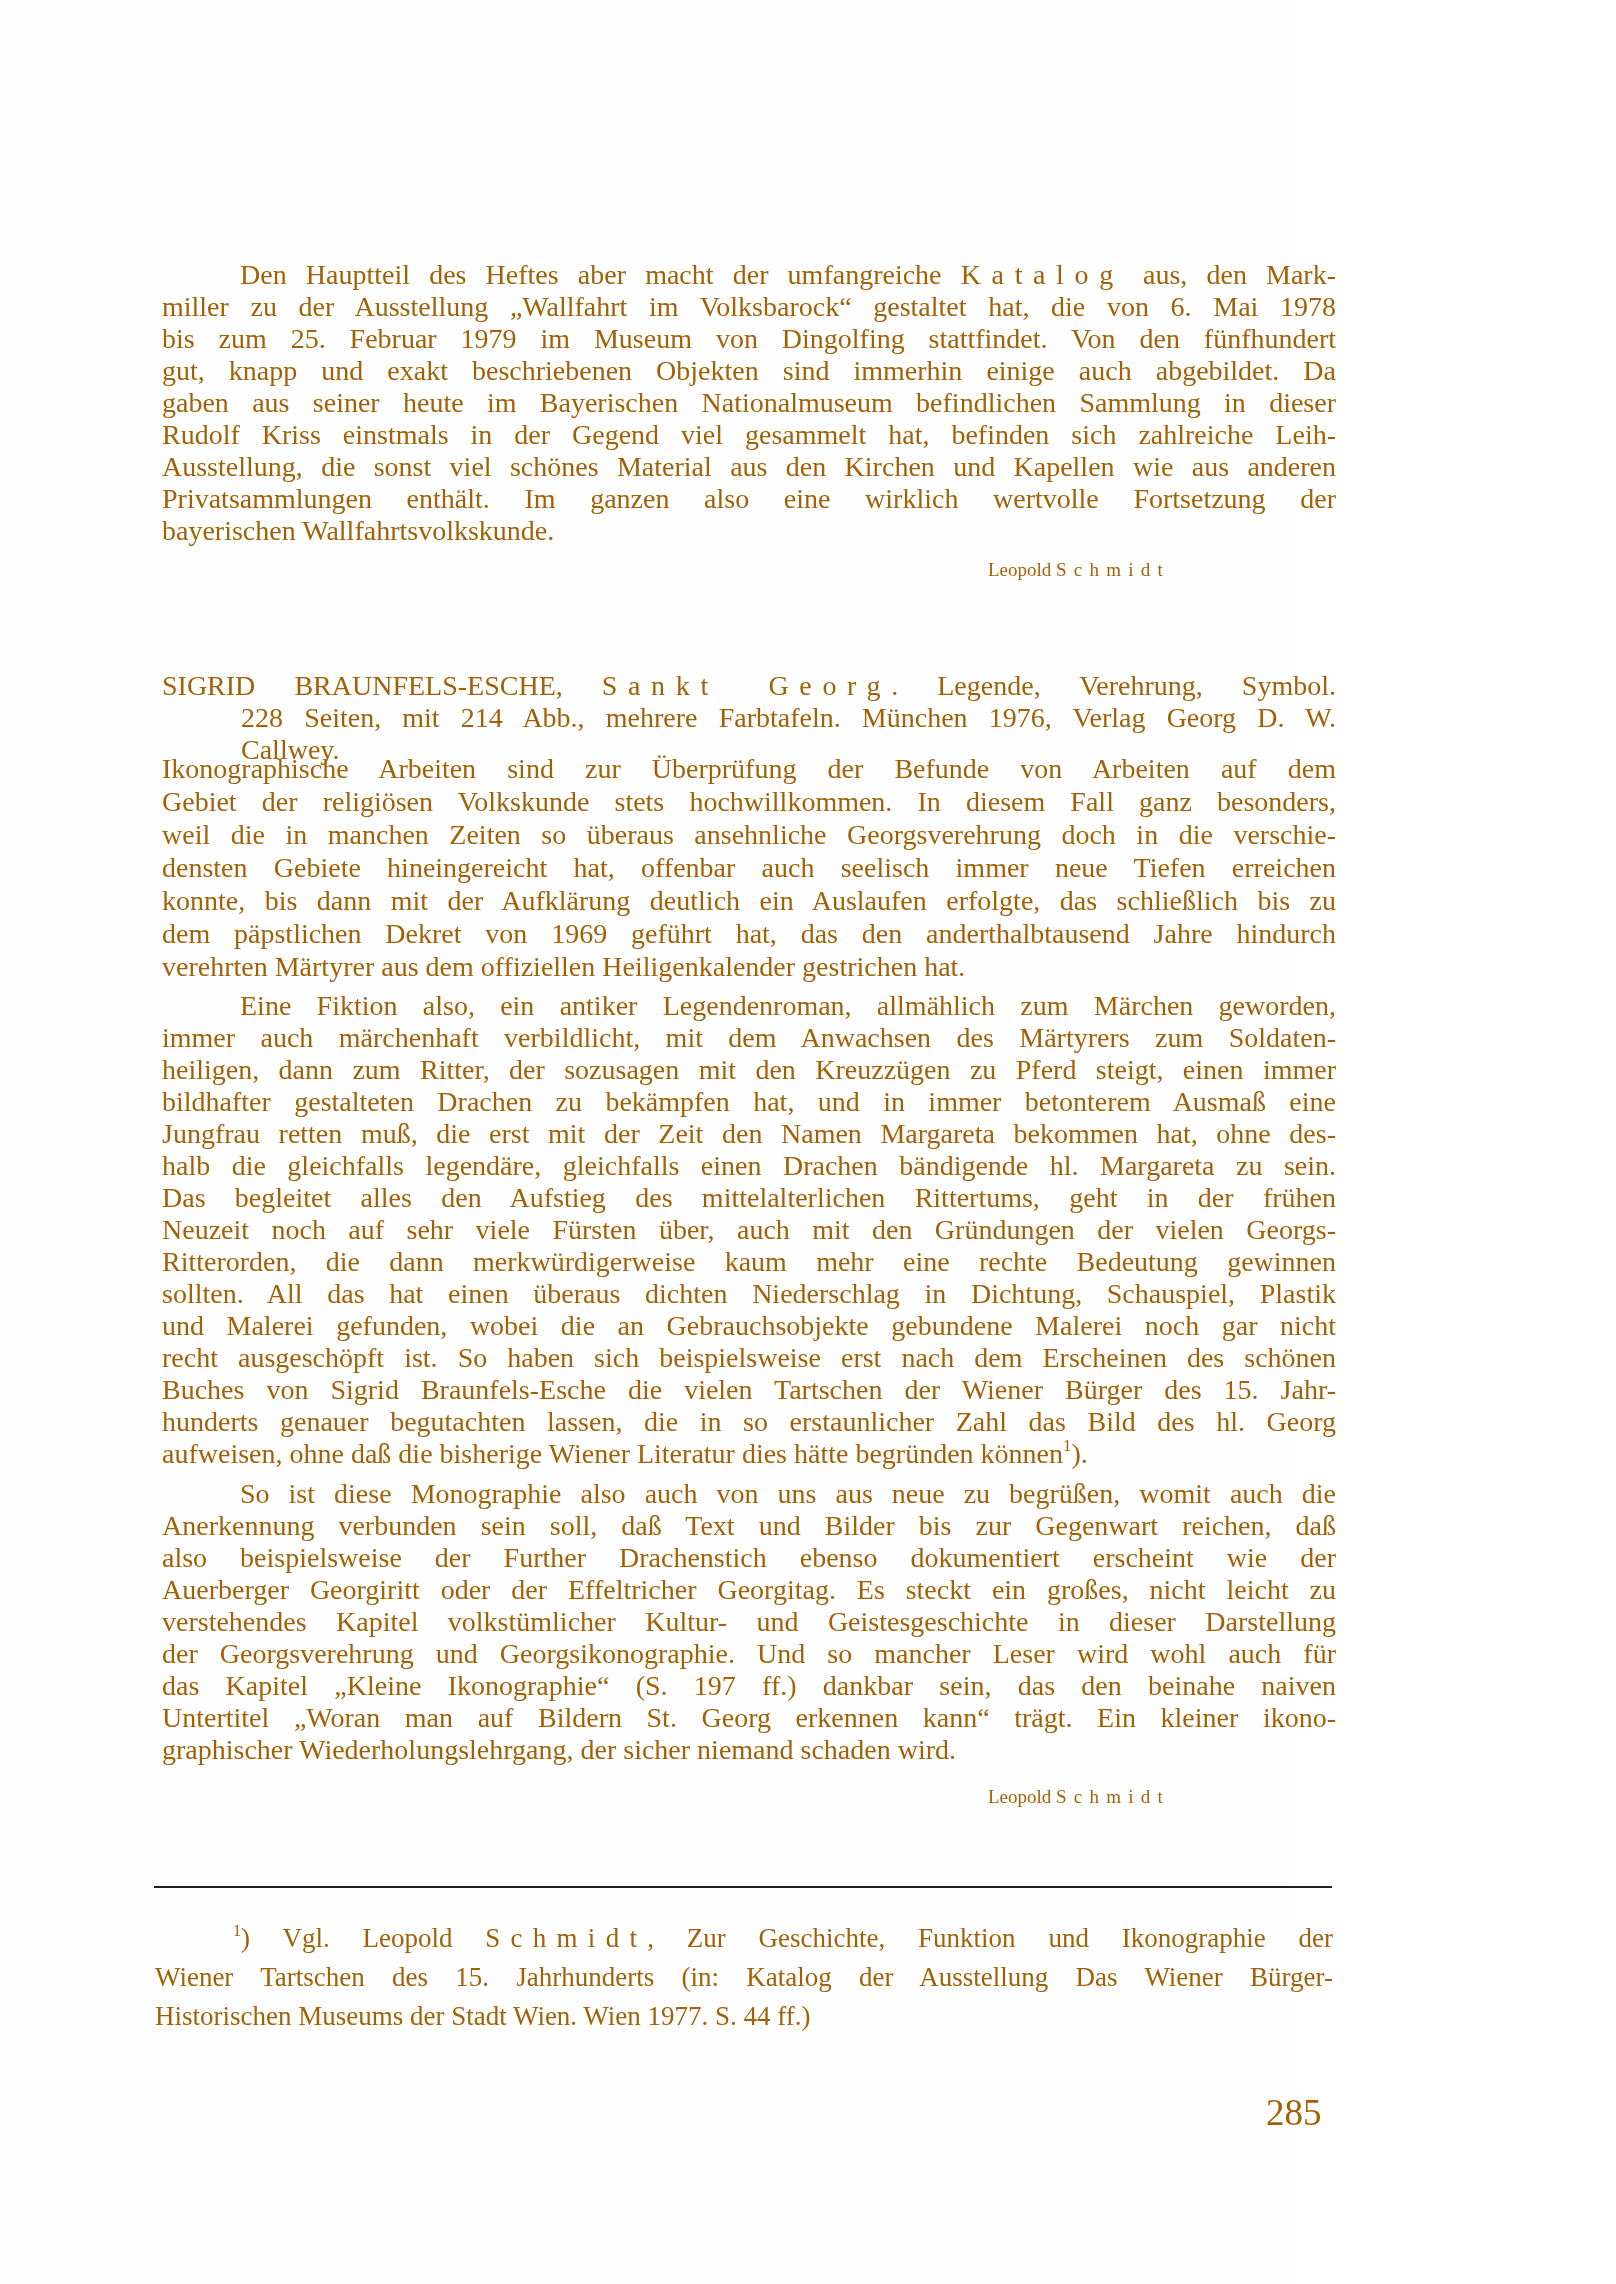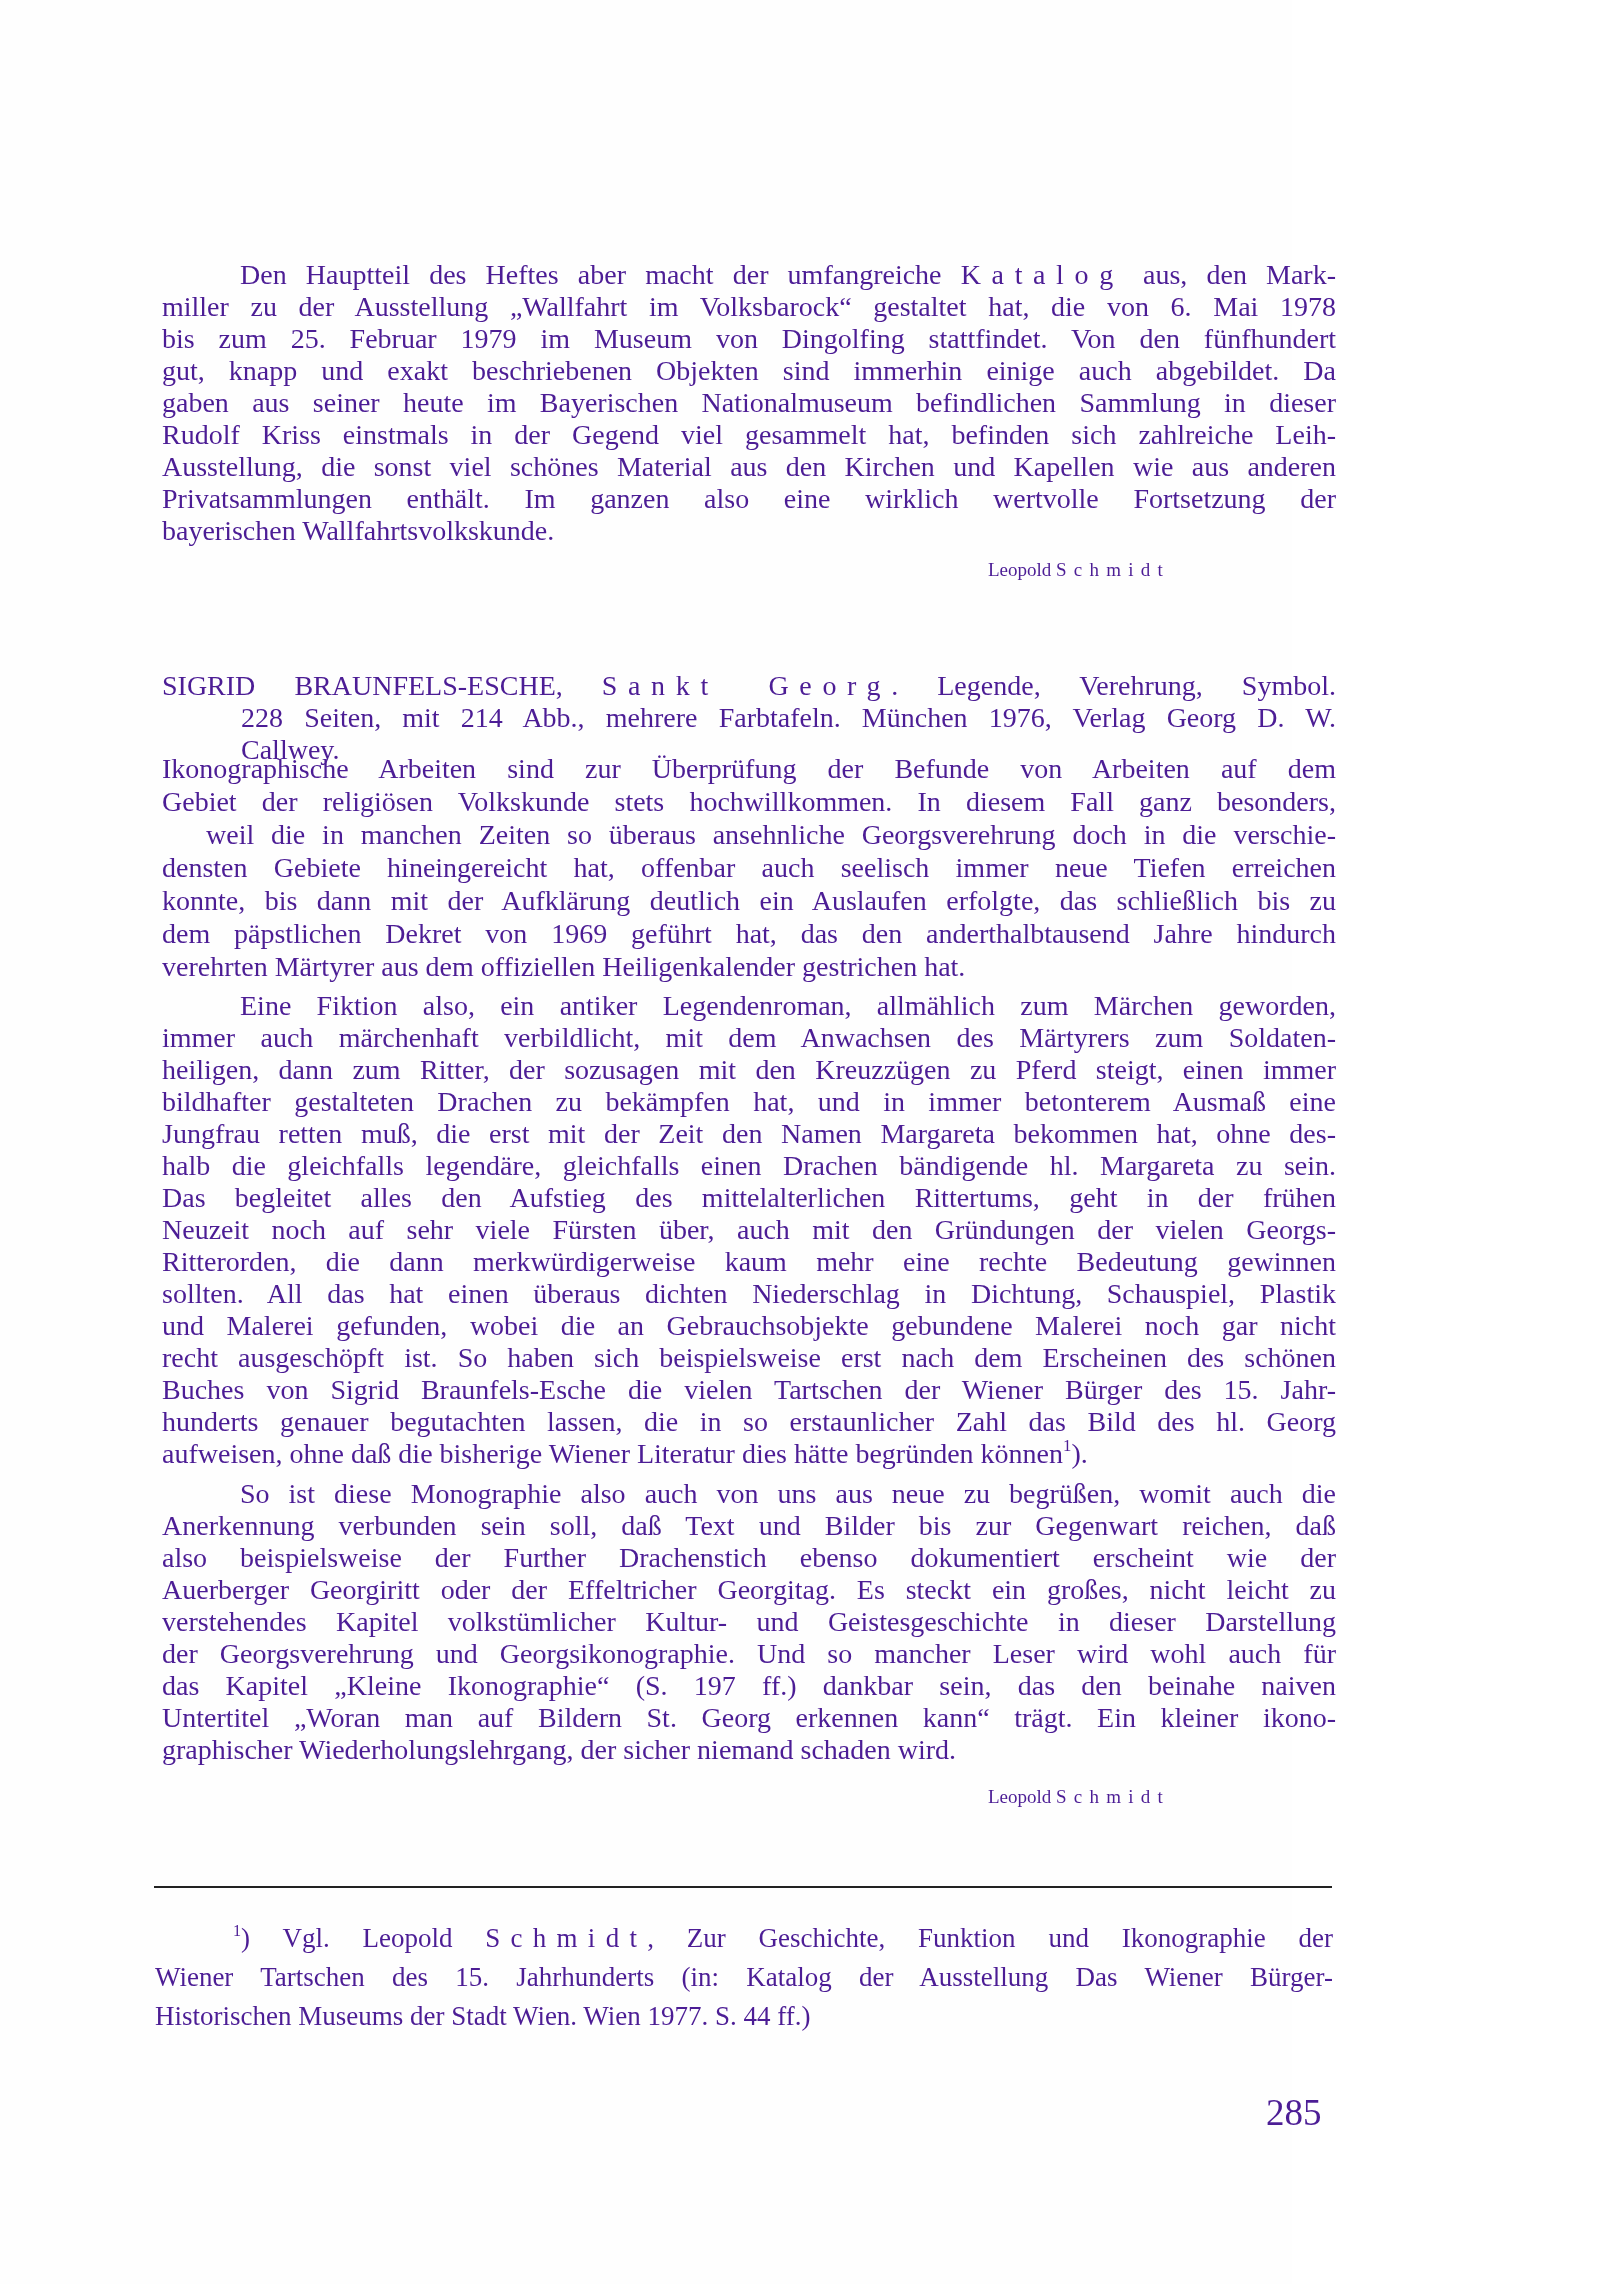--- a/index.html
+++ b/index.html
@@ -1,17 +1,17 @@
 <!DOCTYPE html>
 <html style="font-size:13px"><head>
 <meta charset="utf-8">
 <style>
   html, body { margin: 0; padding: 0; background: #ffffff; }
   body { width: 1616px; height: 2284px; position: relative; overflow: hidden; }
-  .page { position: absolute; left: 0; top: 0; width: 1292px; height: 2284px; background: #fefefe; color: #4c1d95;
+  .page { position: absolute; left: 0; top: 0; width: 1292px; height: 2284px; background: #fefefe; color: #a16207;
           font-family: "Liberation Serif", "DejaVu Serif", serif; }
   .block { position: absolute; left: 162px; width: 1174px; }
   .line { display: block; position: relative; height: 32px; line-height: 32px; font-size: 28px;
           white-space: nowrap; text-align: justify; text-align-last: justify; }
   .line.last { text-align-last: left; }
   .line.indent { padding-left: 78px; }
   .line.hang { padding-left: 79px; }
   .sp { letter-spacing: 0.38em; }
   .sp-end { letter-spacing: 0.38em; margin-right: -0.38em; }
   sup.fn { font-size: 0.6em; vertical-align: 0.7em; line-height: 0; }
@@ -48,21 +48,21 @@
         <span class="line"><span>SIGRID BRAUNFELS-ESCHE, </span><span class="sp">Sankt Georg</span><span>. Legende, Verehrung, Symbol.</span></span>
         <span class="line hang"><span>228 Seiten, mit 214 Abb., mehrere Farbtafeln. München 1976, Verlag Georg D. W.</span></span>
         <span class="line last hang"><span>Callwey.</span></span>
       </div>
   </div>
 
   <div class="block" style="top:752px; --lh:32px;">
     <div>
         <span class="line" style="height: 33px; line-height: 33px;"><span>Ikonographische Arbeiten sind zur Überprüfung der Befunde von Arbeiten auf dem</span></span>
         <span class="line" style="height: 33px; line-height: 33px;"><span>Gebiet der religiösen Volkskunde stets hochwillkommen. In diesem Fall ganz besonders,</span></span>
-        <span class="line" style="height: 33px; line-height: 33px; margin-left: 44px;"><span>weil die in manchen Zeiten so überaus ansehnliche Georgsverehrung doch in die verschie-</span></span>
+        <span class="line" style="height: 33px; line-height: 33px;"><span>weil die in manchen Zeiten so überaus ansehnliche Georgsverehrung doch in die verschie-</span></span>
         <span class="line" style="height: 33px; line-height: 33px;"><span>densten Gebiete hineingereicht hat, offenbar auch seelisch immer neue Tiefen erreichen</span></span>
         <span class="line" style="height: 33px; line-height: 33px;"><span>konnte, bis dann mit der Aufklärung deutlich ein Auslaufen erfolgte, das schließlich bis zu</span></span>
         <span class="line" style="height: 33px; line-height: 33px;"><span>dem päpstlichen Dekret von 1969 geführt hat, das den anderthalbtausend Jahre hindurch</span></span>
         <span class="line last" style="height: 33px; line-height: 33px;"><span>verehrten Märtyrer aus dem offiziellen Heiligenkalender gestrichen hat.</span></span>
       </div>
     <div style="height:6.5px"></div>
     <div>
         <span class="line indent"><span>Eine Fiktion also, ein antiker Legendenroman, allmählich zum Märchen geworden,</span></span>
         <span class="line"><span>immer auch märchenhaft verbildlicht, mit dem Anwachsen des Märtyrers zum Soldaten-</span></span>
         <span class="line"><span>heiligen, dann zum Ritter, der sozusagen mit den Kreuzzügen zu Pferd steigt, einen immer</span></span>

